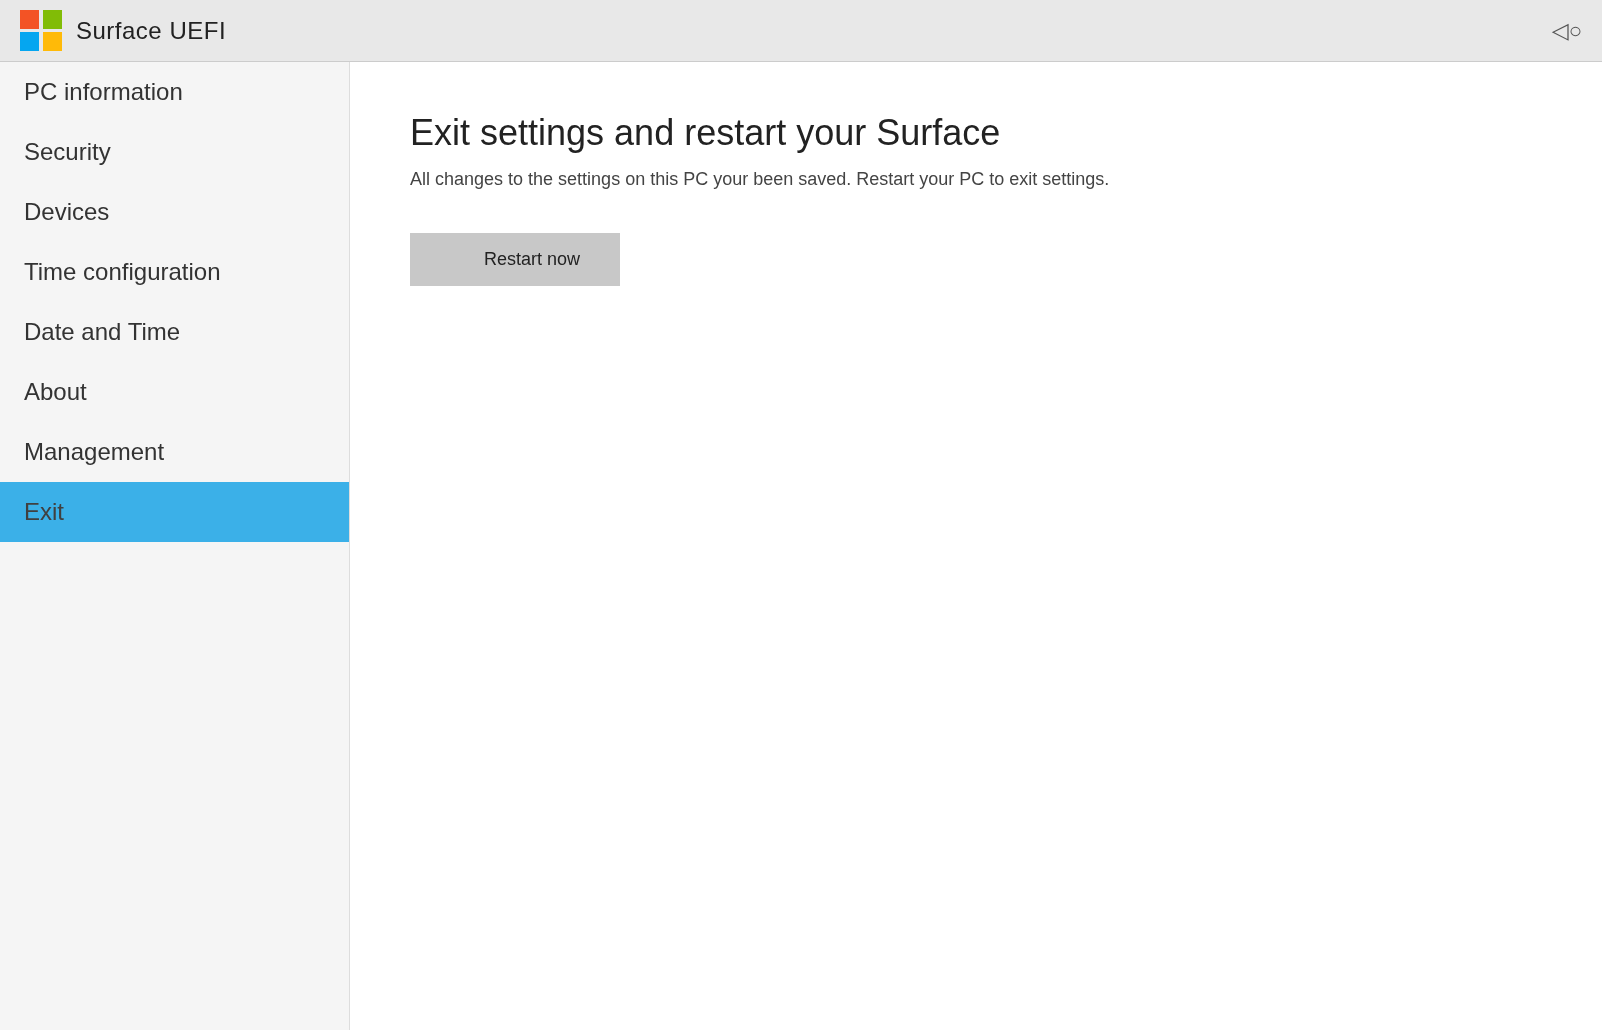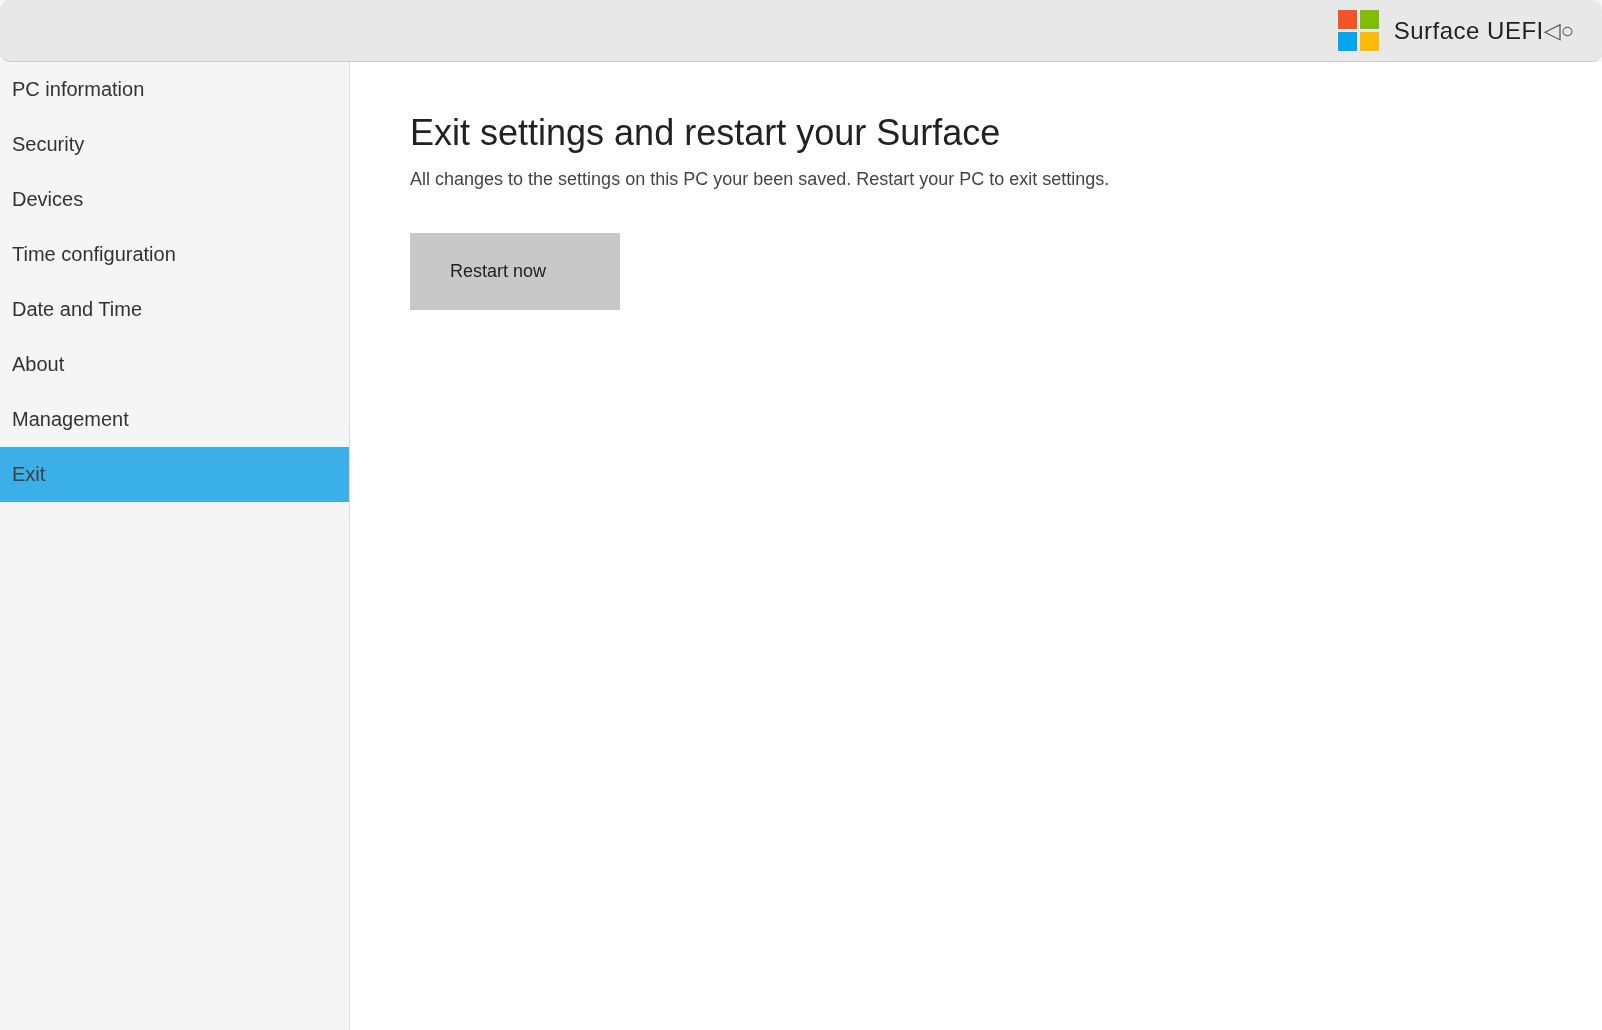--- a/index.html
+++ b/index.html
@@ -13,26 +13,25 @@
       height: 1030px;
       background: #f5f5f5;
       font-family: 'Segoe UI', Arial, sans-serif;
       overflow: hidden;
     }
 
     
     .header {
       display: flex;
       align-items: center;
-      justify-content: flex-end;
+      justify-content: space-between;
       background: #e8e8e8;
-      padding: 8px 28px;
+      padding: 8px 20px;
       height: 62px;
       border-bottom: 1px solid #ccc;
-      border-radius: 10px;
     }
 
     .header-left {
       display: flex;
       align-items: center;
       gap: 14px;
     }
 
     .ms-logo {
       display: grid;
@@ -76,22 +75,22 @@
     
     .sidebar {
       width: 350px;
       background: #f5f5f5;
       border-right: 1px solid #ddd;
       display: flex;
       flex-direction: column;
     }
 
     .nav-item {
-      padding: 16px 12px;
-      font-size: 20px;
+      padding: 16px 24px;
+      font-size: 24px;
       font-weight: 400;
       color: #333;
       cursor: pointer;
       border: none;
       background: transparent;
       text-align: left;
       width: 100%;
       display: block;
     }
 
@@ -118,26 +117,26 @@
     .page-description {
       font-size: 18px;
       color: #444;
       margin-bottom: 40px;
       line-height: 1.5;
     }
 
     .restart-btn {
       background: #c8c8c8;
       border: none;
-      padding: 28px 40px;
+      padding: 16px 40px;
       font-size: 18px;
       color: #222;
       cursor: pointer;
       min-width: 210px;
-      text-align: left;
+      text-align: right;
       font-family: 'Segoe UI', Arial, sans-serif;
     }
   </style>
 </head>
 <body>
 
 <div class="header">
   <div class="header-left">
     <div class="ms-logo">
       <div class="ms-logo-sq red"></div>

